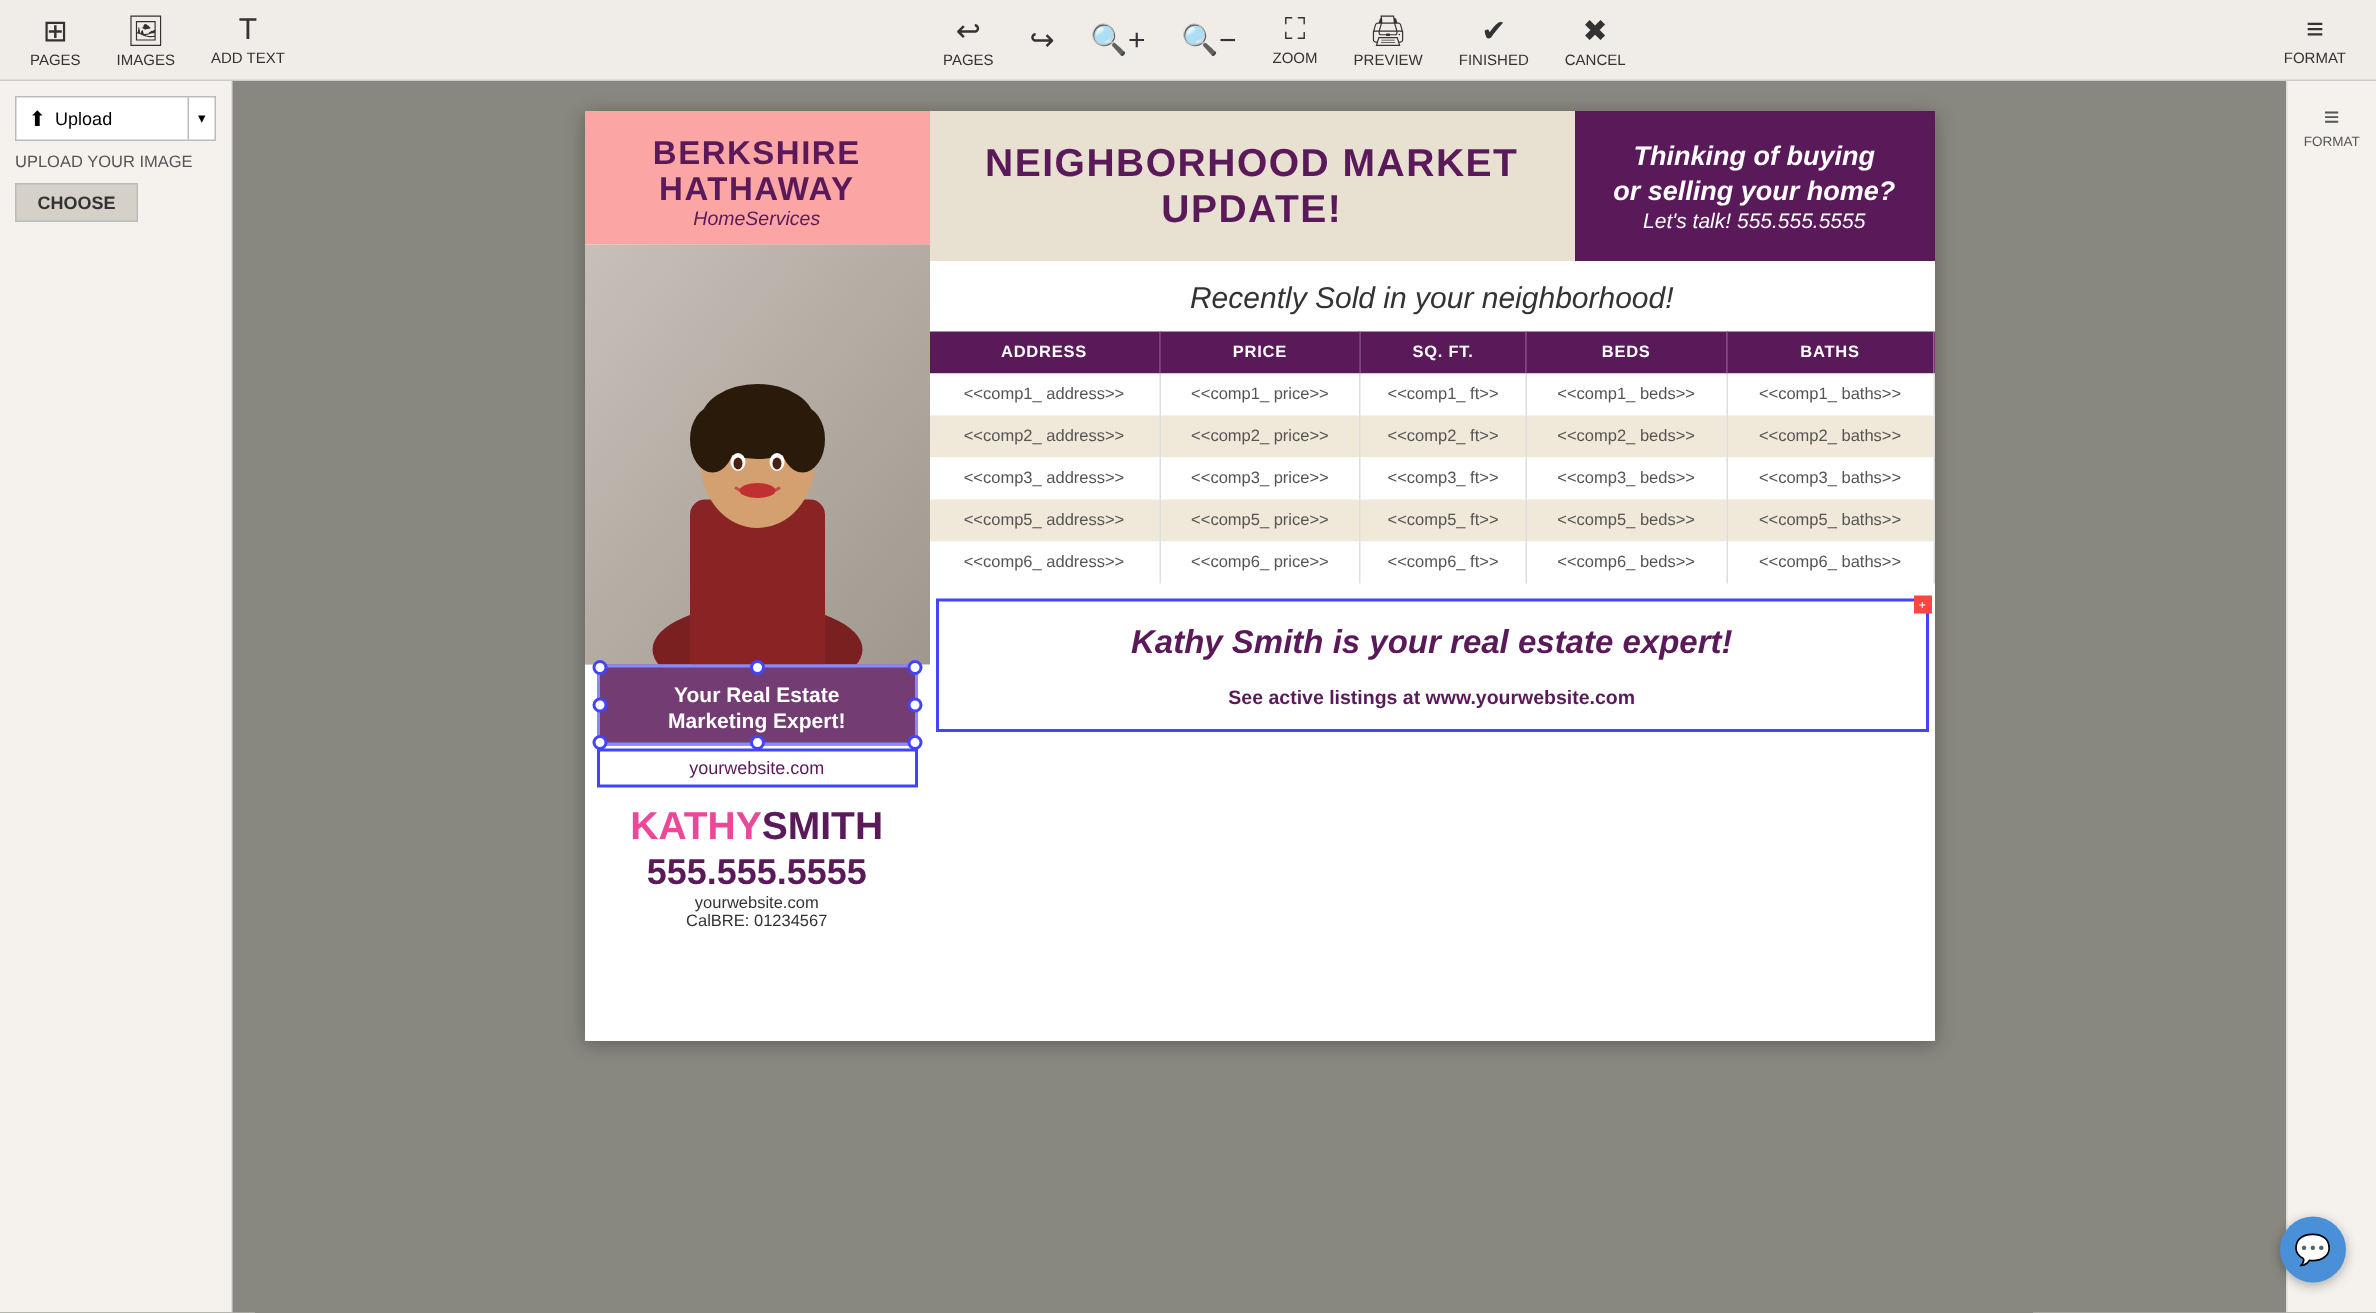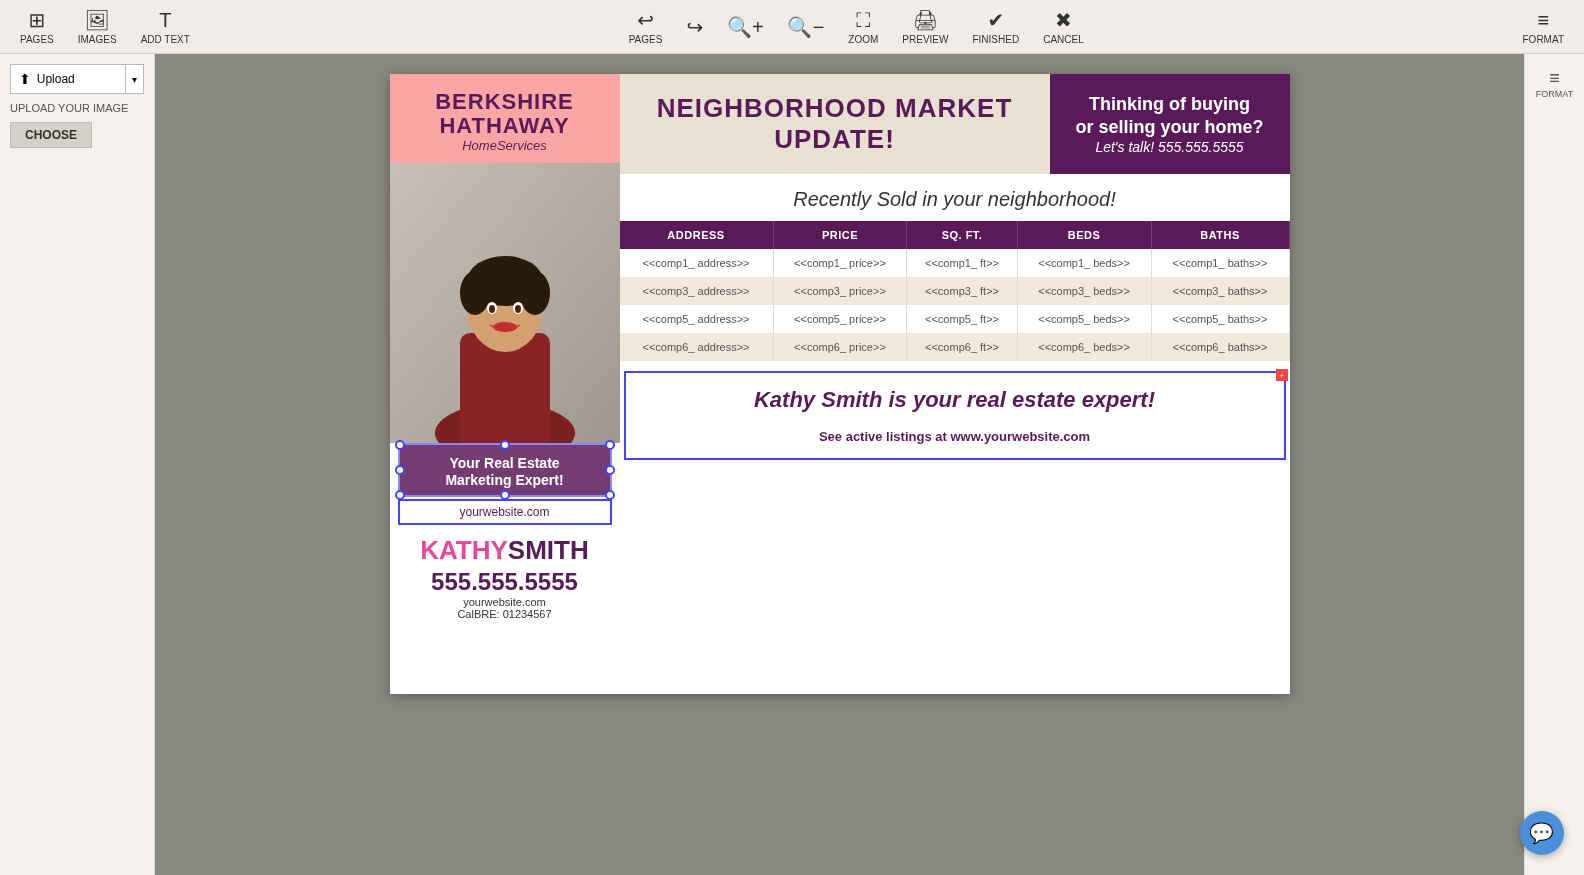--- a/index.html
+++ b/index.html
@@ -281,20 +281,21 @@
       align-items: center;
       justify-content: center;
       padding: 16px 20px;
       text-align: center;
       min-width: 240px;
     }
     .cta-text {
       font-size: 18px;
       font-weight: bold;
       line-height: 1.3;
+      font-style: italic;
     }
     .cta-sub {
       font-size: 14px;
       font-style: italic;
     }
 
     .recently-sold {
       text-align: center;
       padding: 14px 0 10px;
       font-size: 20px;
@@ -585,20 +586,27 @@
                 <th>BATHS</th>
               </tr>
             </thead>
             <tbody id="comp-table-body">
             <tr>
                   <td>&lt;&lt;comp1_ address&gt;&gt;</td>
                   <td>&lt;&lt;comp1_ price&gt;&gt;</td>
                   <td>&lt;&lt;comp1_ ft&gt;&gt;</td>
                   <td>&lt;&lt;comp1_ beds&gt;&gt;</td>
                   <td>&lt;&lt;comp1_ baths&gt;&gt;</td>
+                </tr>
+                <tr>
+                  <td>&lt;&lt;comp2_ address&gt;&gt;</td>
+                  <td>&lt;&lt;comp2_ price&gt;&gt;</td>
+                  <td>&lt;&lt;comp2_ ft&gt;&gt;</td>
+                  <td>&lt;&lt;comp2_ beds&gt;&gt;</td>
+                  <td>&lt;&lt;comp2_ baths&gt;&gt;</td>
                 </tr>
                 <tr>
                   <td>&lt;&lt;comp3_ address&gt;&gt;</td>
                   <td>&lt;&lt;comp3_ price&gt;&gt;</td>
                   <td>&lt;&lt;comp3_ ft&gt;&gt;</td>
                   <td>&lt;&lt;comp3_ beds&gt;&gt;</td>
                   <td>&lt;&lt;comp3_ baths&gt;&gt;</td>
                 </tr>
                 <tr>
                   <td>&lt;&lt;comp5_ address&gt;&gt;</td>

